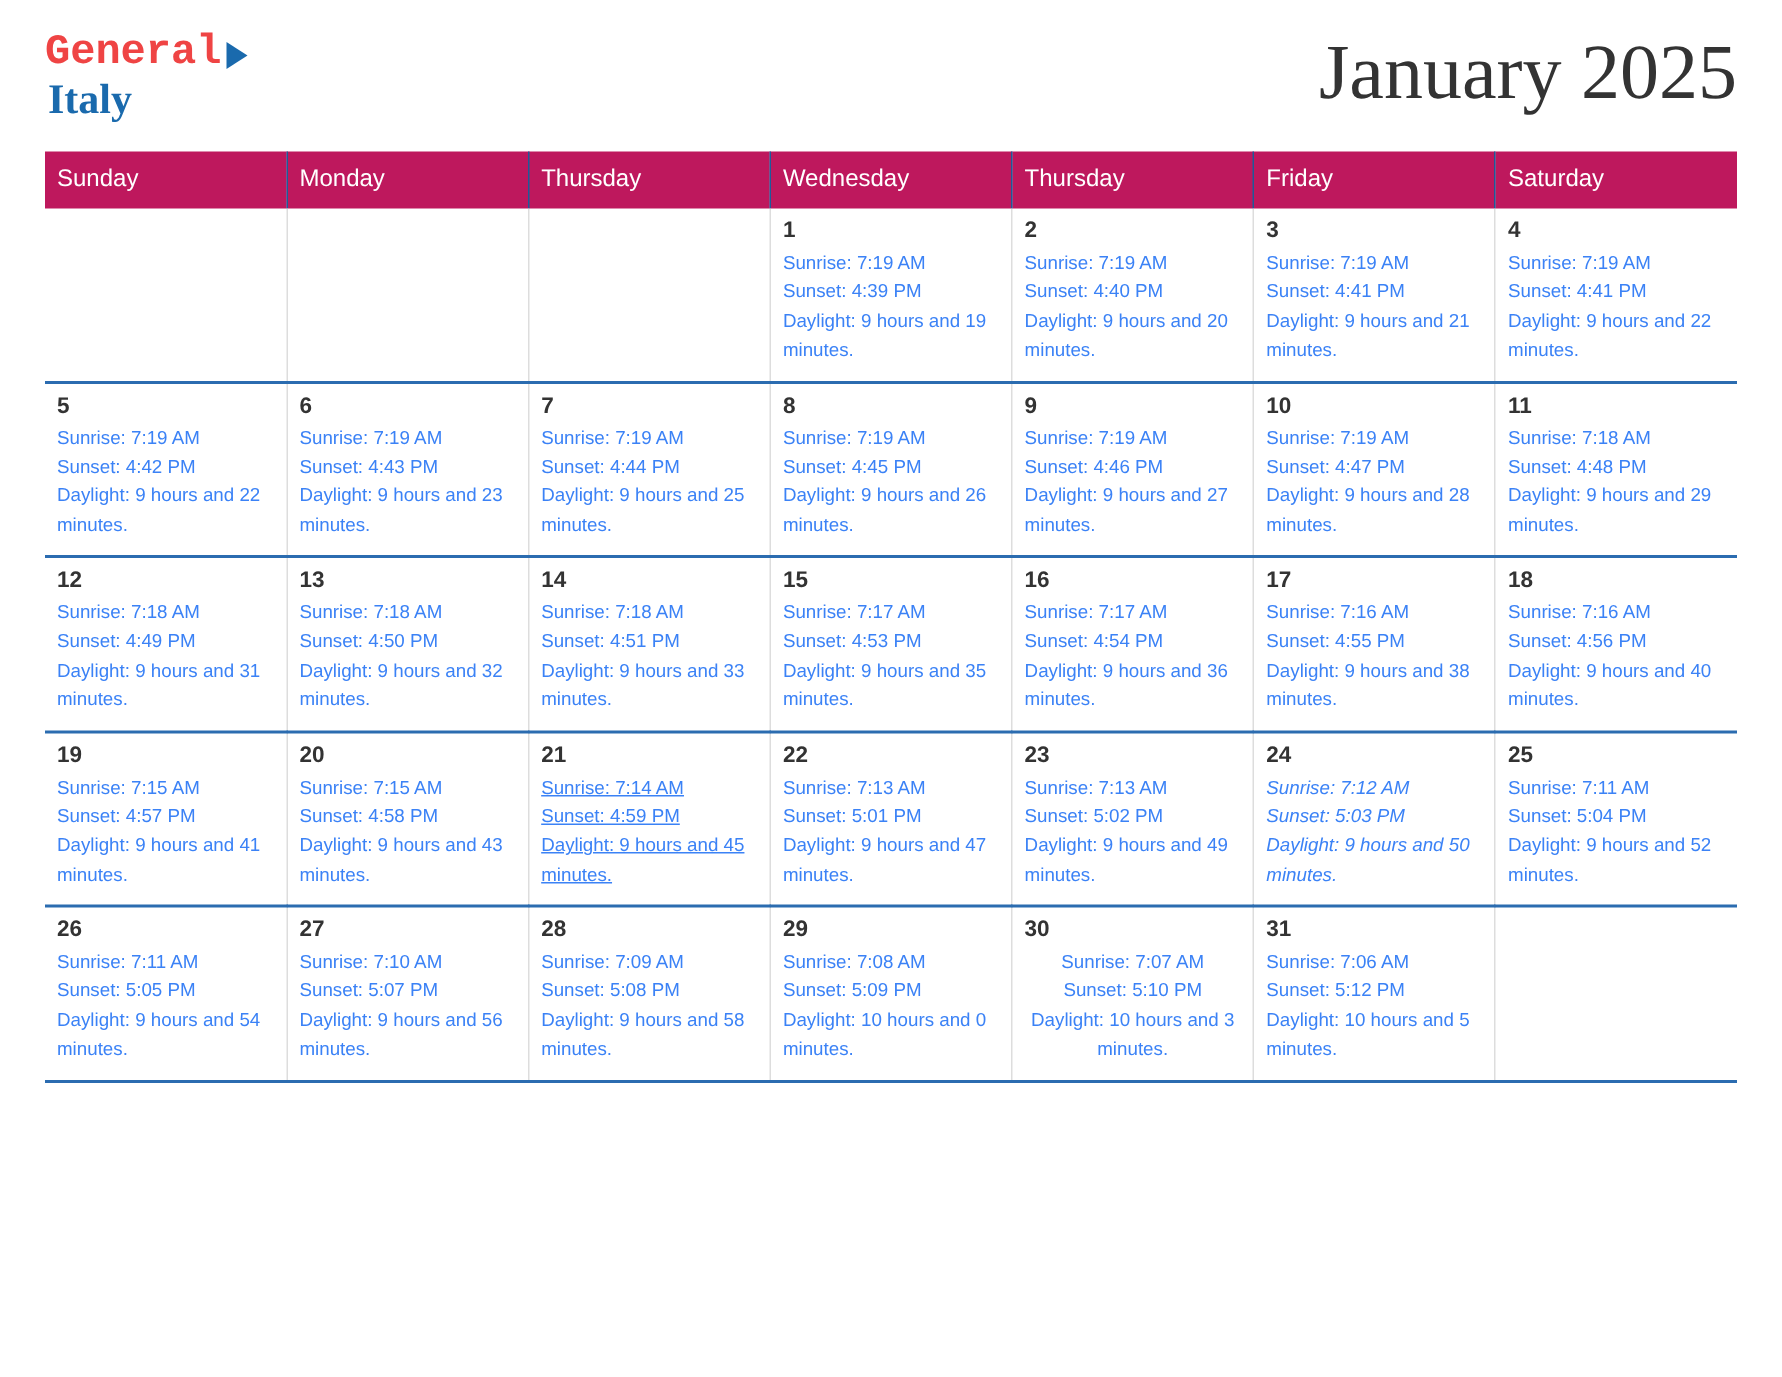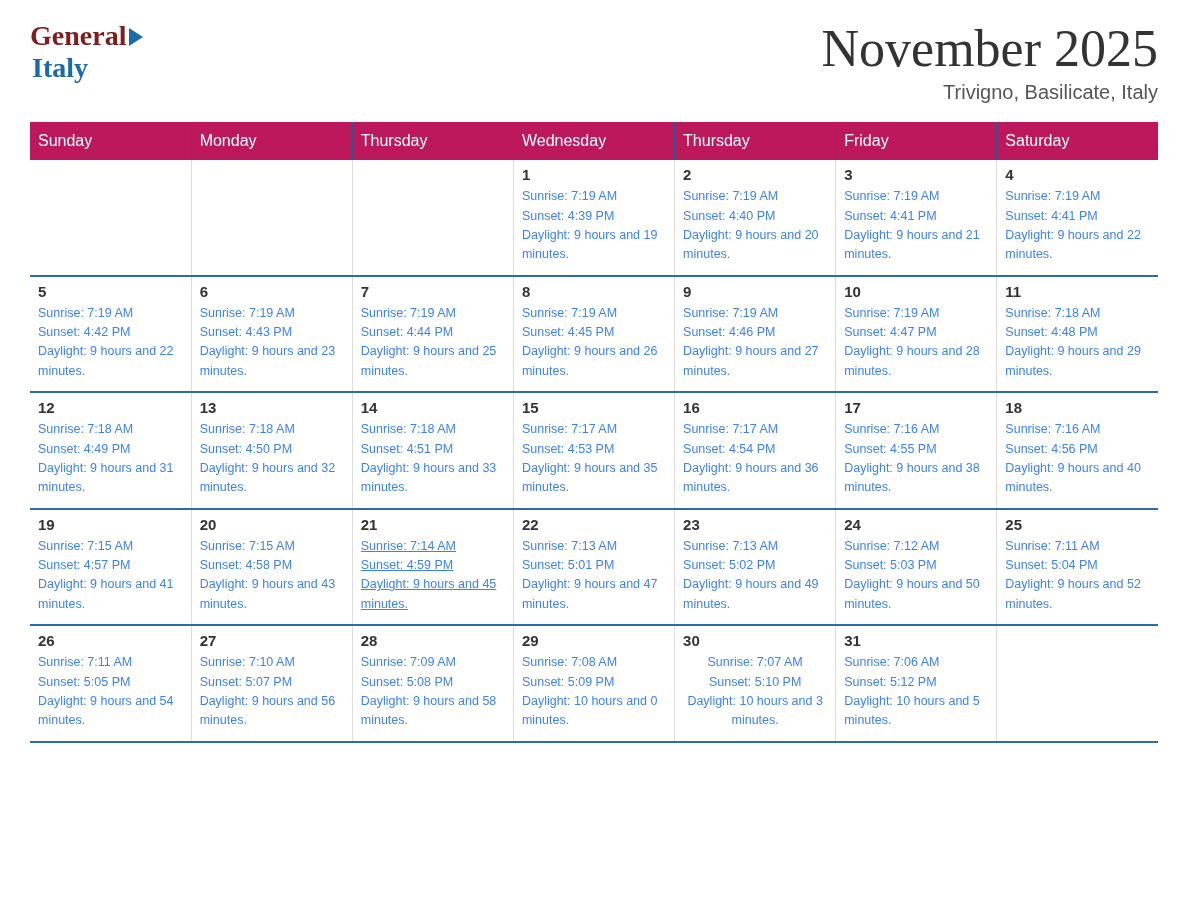--- a/index.html
+++ b/index.html
@@ -12,22 +12,22 @@
     }
     .header {
       display: flex;
       justify-content: space-between;
       align-items: flex-start;
       margin-bottom: 18px;
     }
     .logo-general {
       font-size: 28px;
       font-weight: bold;
-      color: #7f1d1d;
-      font-family: Liberation Serif, serif;
+      color: #ef4444;
+      font-family: Liberation Mono, monospace;
     }
     .logo-blue {
       font-size: 28px;
       font-weight: bold;
       color: #1a6aad;
       font-family: Georgia, serif;
     }
     .title-area {
       text-align: right;
     }
@@ -107,22 +107,21 @@
   <div class="logo-container">
     <div class="logo-line1">
       <span class="logo-general">General</span>
       <span style="display:inline-block; width:0; height:0; border-left:14px solid #1a6aad; border-top:9px solid transparent; border-bottom:9px solid transparent; margin-left:3px; margin-bottom:-2px;"></span>
     </div>
     <div class="logo-line2">
       <span class="logo-blue">Italy</span>
     </div>
   </div>
   <div class="title-area">
-    <div class="month-title">November 2025</div>
-    <div class="location">Trivigno, Basilicate, Italy</div>
+    <div class="month-title">January 2025</div>
   </div>
 </div>
 
 <table>
   <thead>
     <tr>
       <th>Sunday</th>
       <th>Monday</th>
       <th>Thursday</th>
       <th>Wednesday</th>
@@ -275,21 +274,21 @@
 Daylight: 9 hours and 47 minutes.</div>
         </td>
         <td>
           <span class="day-number">23</span>
           <div class="day-info" style="white-space: pre-line;">Sunrise: 7:13 AM
 Sunset: 5:02 PM
 Daylight: 9 hours and 49 minutes.</div>
         </td>
         <td>
           <span class="day-number">24</span>
-          <div class="day-info" style="white-space: pre-line;">Sunrise: 7:12 AM
+          <div class="day-info" style="white-space: pre-line; font-style: italic;">Sunrise: 7:12 AM
 Sunset: 5:03 PM
 Daylight: 9 hours and 50 minutes.</div>
         </td>
         <td>
           <span class="day-number">25</span>
           <div class="day-info" style="white-space: pre-line;">Sunrise: 7:11 AM
 Sunset: 5:04 PM
 Daylight: 9 hours and 52 minutes.</div>
         </td>
       </tr>

